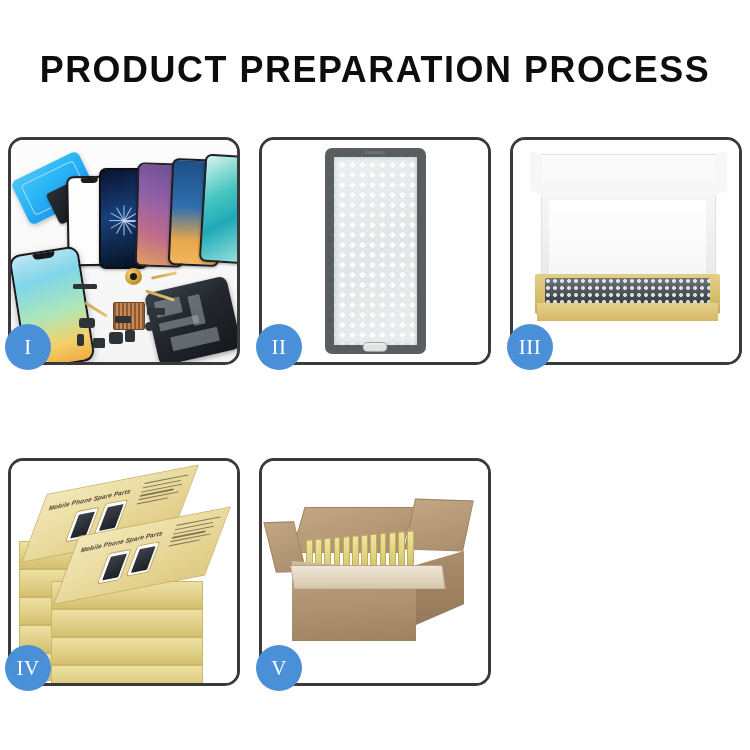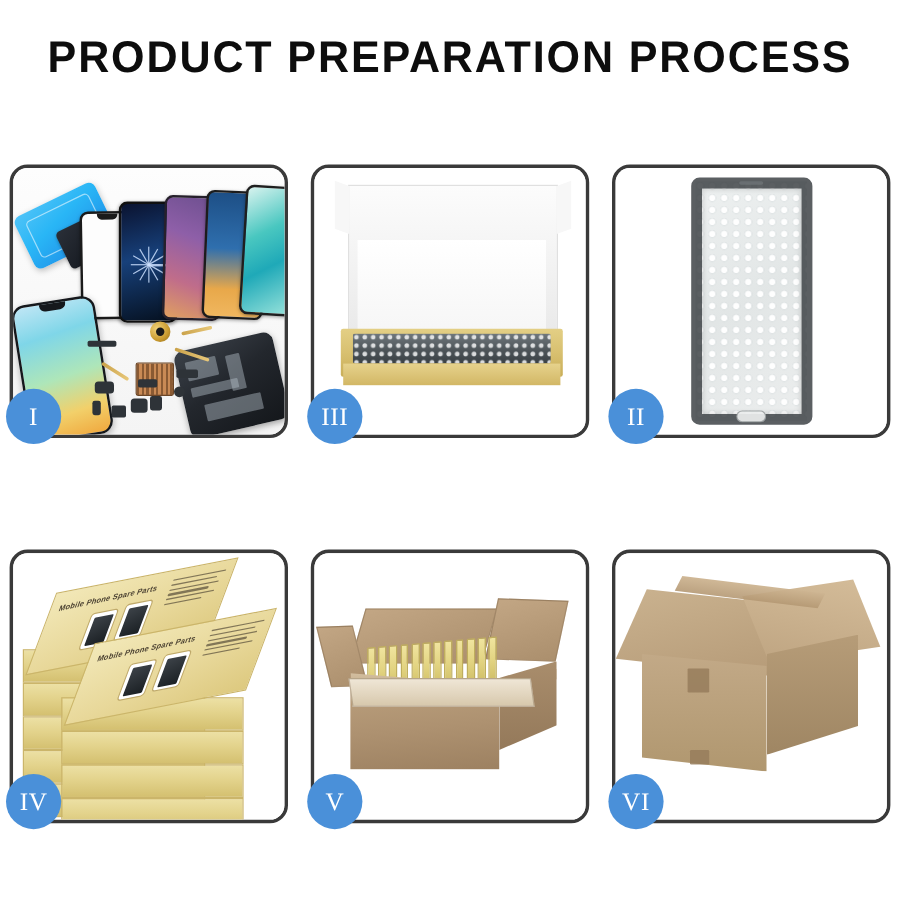--- a/index.html
+++ b/index.html
@@ -11,21 +11,21 @@
     width: 750px;
     height: 750px;
     font-family: "Liberation Sans", sans-serif;
     overflow: hidden;
     position: relative;
   }
 
   
   .header {
     text-align: center;
-    padding-top: 29px;
+    padding-top: 51px;
   }
   .title {
     font-family: "Liberation Sans", sans-serif;
     font-size: 37px;
     font-weight: 700;
     letter-spacing: 1.6px;
     color: #0d0d0d;
     line-height: 1;
     transform: scaleX(0.97);
     white-space: nowrap;
@@ -413,40 +413,40 @@
         <div class="pt" style="left:72px;top:54px;width:9px;height:9px;border-radius:50%;"></div>
         <div class="flex-cable" style="left:78px;top:6px;width:26px;transform:rotate(-12deg);"></div>
         <div class="flex-cable" style="left:72px;top:26px;width:30px;transform:rotate(18deg);"></div>
         <div class="flex-cable" style="left:10px;top:40px;width:26px;transform:rotate(32deg);"></div>
       </div>
     </div>
     <div class="badge">I</div>
   </div>
 
   <div class="panel">
-    <div class="panel-inner p3">
-      <div class="box3-lid"></div>
-      <div class="foam"></div>
-      <div class="box3-tray"></div>
-      <div class="wrapped-item"></div>
-      <div class="box3-front"></div>
-    </div>
-    <div class="badge">III</div>
-  </div>
-
-  <div class="panel">
     <div class="panel-inner p2">
       <div class="bubble-sheet">
         <div class="screen-frame">
           <div class="earpiece"></div>
           <div class="home-btn"></div>
         </div>
       </div>
     </div>
     <div class="badge">II</div>
+  </div>
+
+  <div class="panel">
+    <div class="panel-inner p3">
+      <div class="box3-lid"></div>
+      <div class="foam"></div>
+      <div class="box3-tray"></div>
+      <div class="wrapped-item"></div>
+      <div class="box3-front"></div>
+    </div>
+    <div class="badge">III</div>
   </div>
 
   <div class="panel">
     <div class="panel-inner p4">
       <div class="stack">
 
         <div class="kbox" style="left:2px;  top:56px;"></div>
         <div class="kbox" style="left:2px;  top:84px;"></div>
         <div class="kbox" style="left:2px;  top:112px;"></div>
         <div class="kbox" style="left:2px;  top:140px;"></div>
@@ -517,26 +517,14 @@
           <span></span>
       </div>
       <div class="carton-rim"></div>
       <div class="carton-body"></div>
       <div class="carton-side"></div>
       <div class="flap flap-front"></div>
     </div>
     <div class="badge">V</div>
   </div>
 
-  <div class="panel">
-    <div class="panel-inner p6">
-      <div class="sealed-top"></div>
-      <div class="sealed-top2"></div>
-      <div class="tape"></div>
-      <div class="sealed-front"></div>
-      <div class="sealed-side"></div>
-      <div class="tape-tab" style="left:60px; top:96px; width:18px; height:20px;"></div>
-      <div class="tape-tab" style="left:62px; top:164px; width:16px; height:12px;"></div>
-    </div>
-    <div class="badge">VI</div>
-  </div>
 
 </div>
 
 </body></html>

